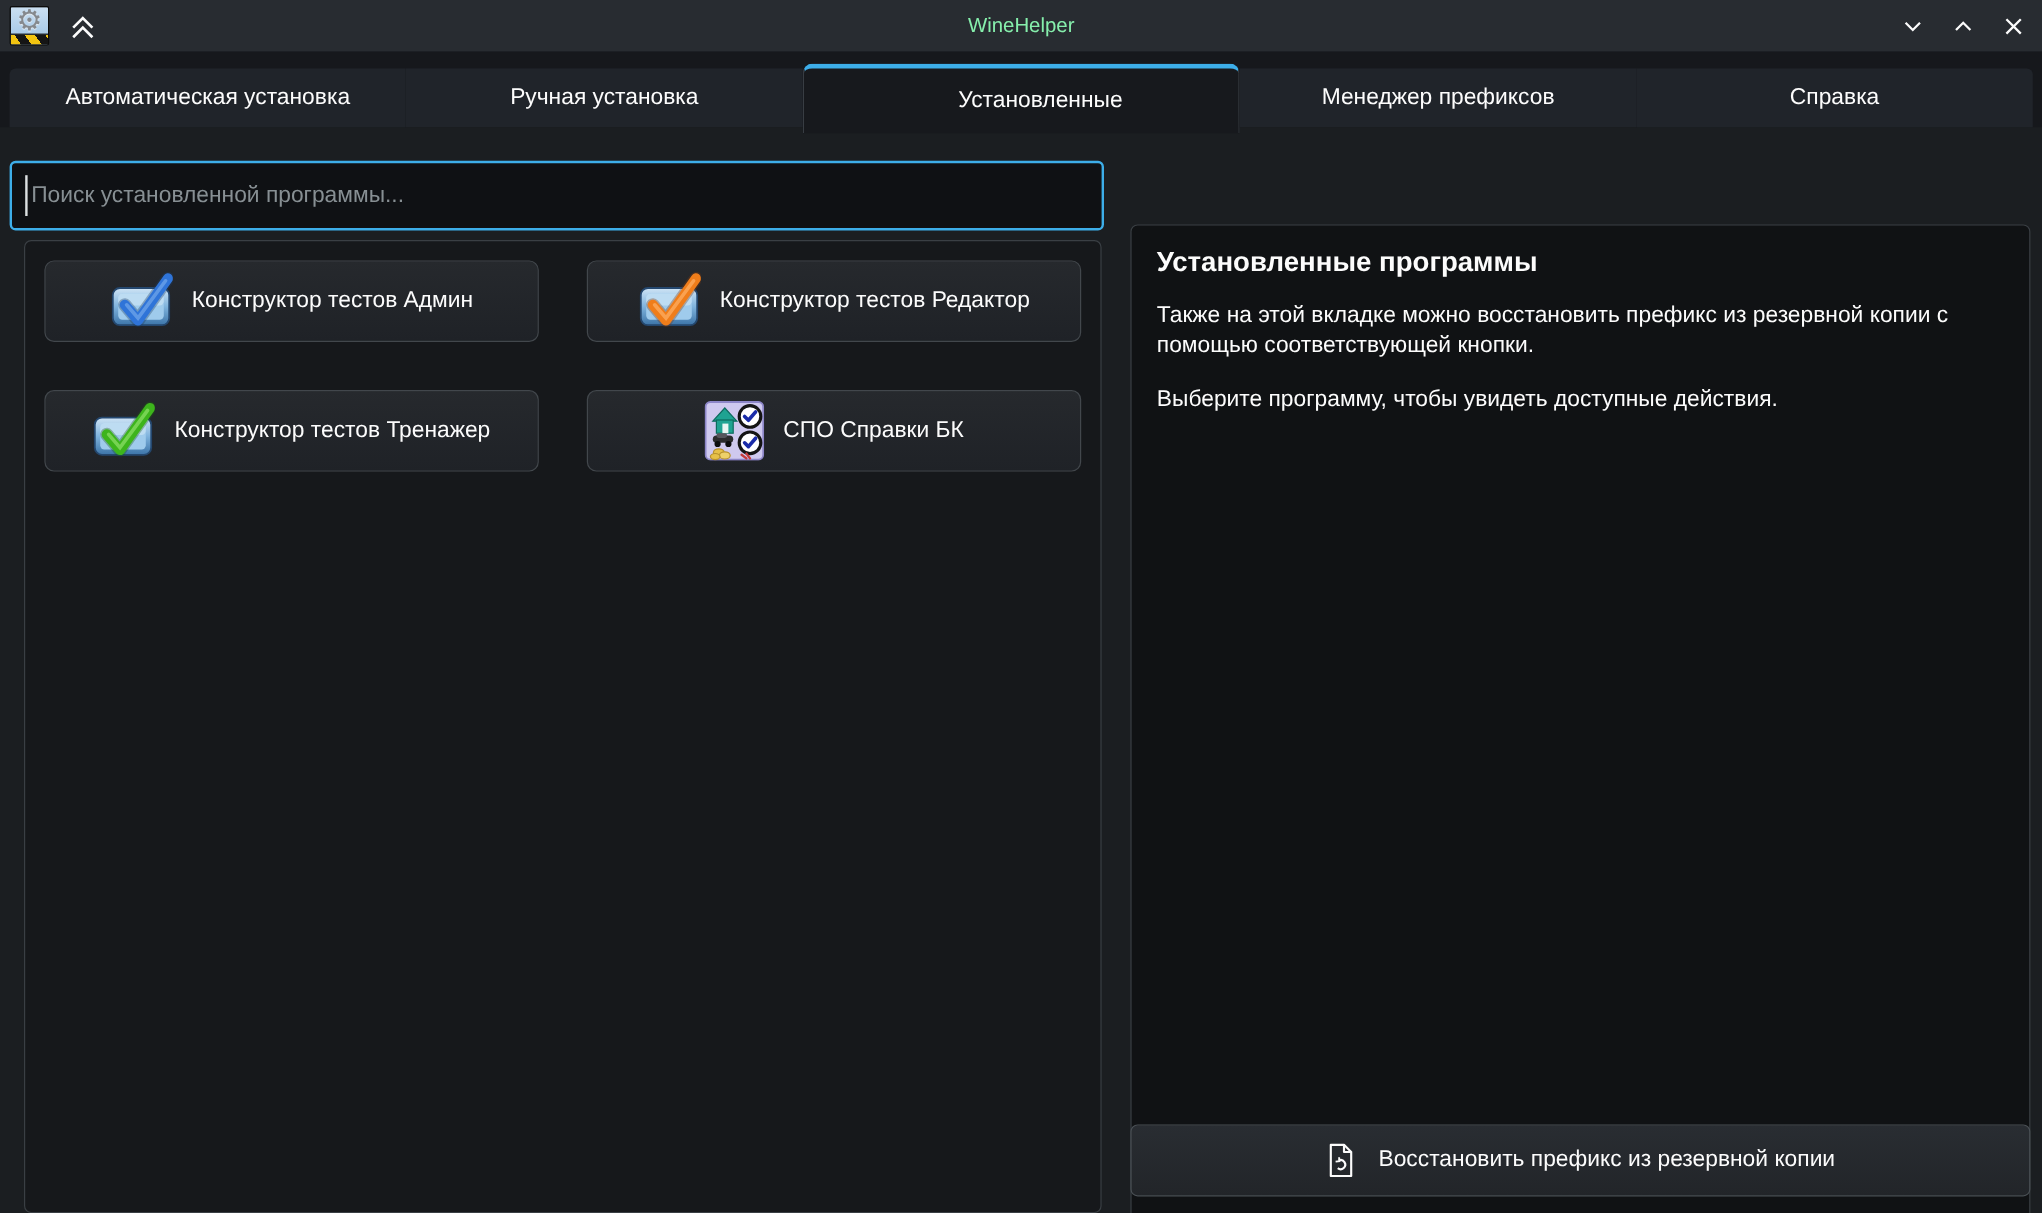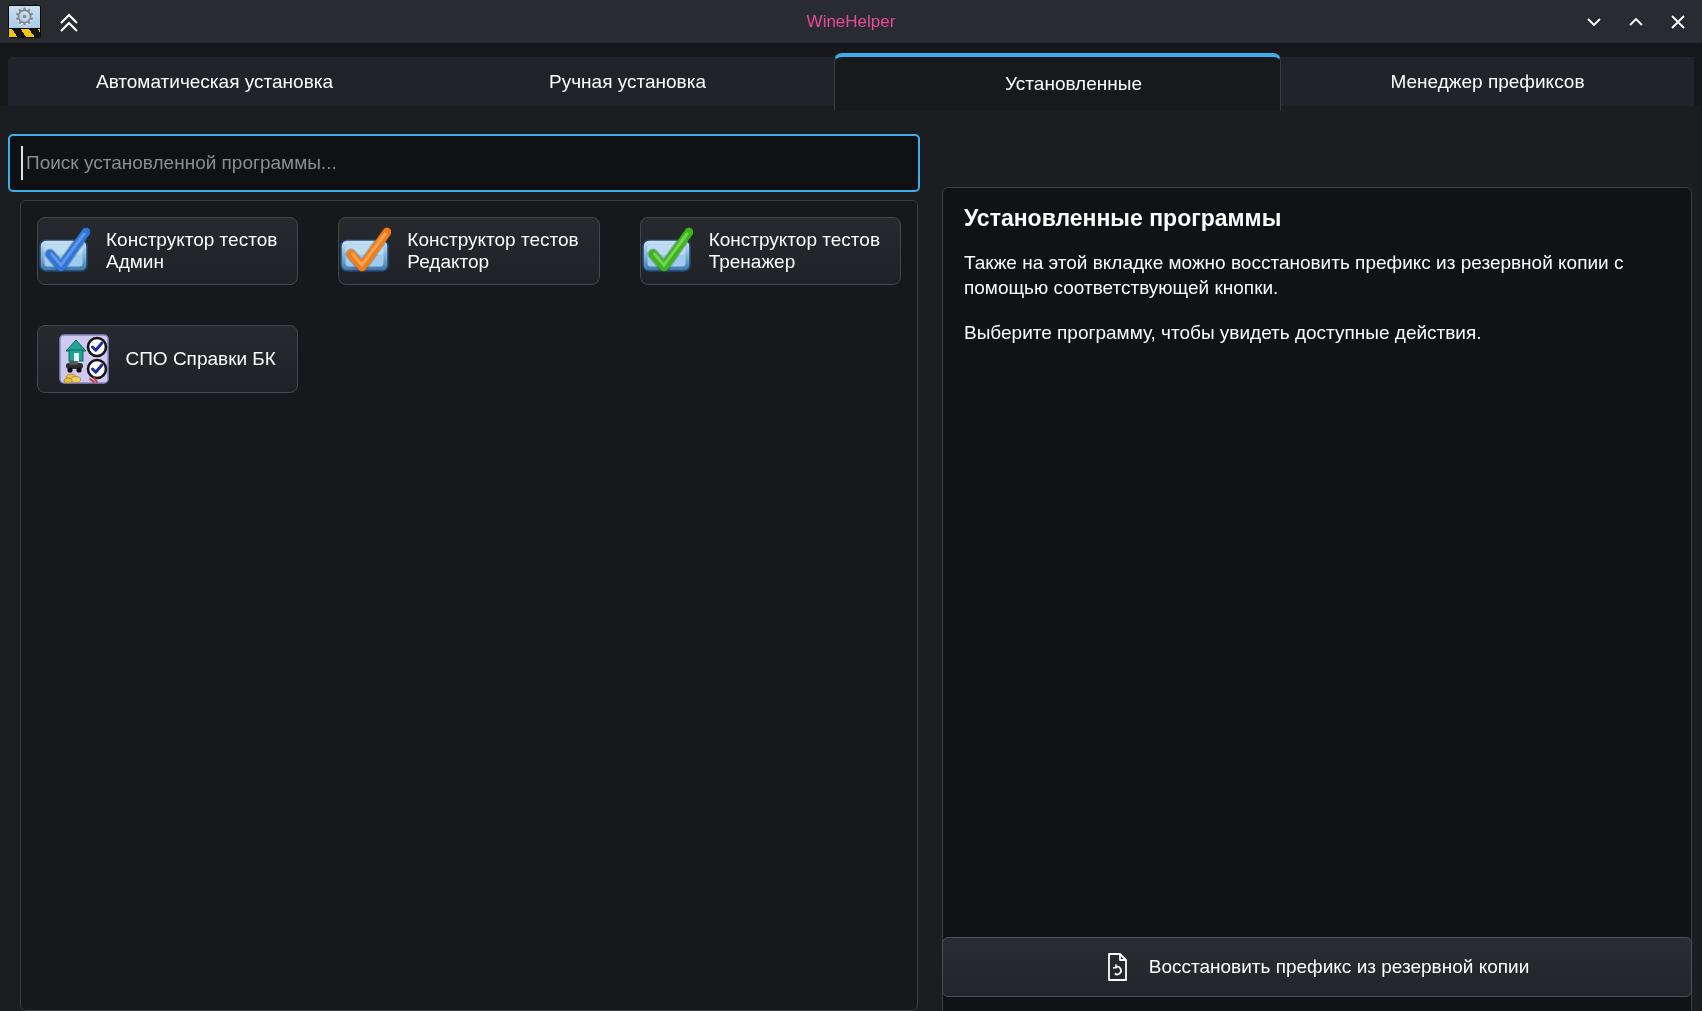--- a/index.html
+++ b/index.html
@@ -37,21 +37,21 @@
     background:repeating-linear-gradient(55deg,#f2c411 0 7px,#151515 7px 14px);
     border-top:1px solid #0b0b0b;
   }
   .shade-btn {
     position:absolute; left:56px; top:9px; width:26px; height:26px;
     display:flex; align-items:center; justify-content:center;
   }
   .win-title {
     position:absolute; left:0; right:0; top:0; height:43px;
     display:flex; align-items:center; justify-content:center;
-    font-size:17px; color:#ec4899;
+    font-size:17px; color:#86efac;
   }
   .win-controls {
     position:absolute; right:12px; top:0; height:43px;
     display:flex; align-items:center; gap:18px;
   }
   .win-btn { width:24px; height:24px; display:flex; align-items:center; justify-content:center; }
   
   .tabbar-wrap {
     position:absolute; top:43px; left:0; width:100%; height:63px;
     background:#16181c;
@@ -90,21 +90,21 @@
   .caret {
     position:absolute; left:21px; top:26px; width:2px; height:34px;
     background:#dde1e3; z-index:2;
   }
   .program-panel {
     position:absolute; left:20px; top:80px; width:898px; height:811px;
     background:#16181b; border:1px solid #3a3f44; border-radius:6px;
     padding:16px;
   }
   .program-grid {
-    display:grid; grid-template-columns:1fr 1fr 1fr; column-gap:16px; row-gap:15px;gap:40px;
+    display:grid; grid-template-columns:1fr 1fr; column-gap:16px; row-gap:15px;gap:40px;
   }
   .program-btn {
     height:68px; border-radius:8px;
     background:linear-gradient(#26292d,#1f2227);
     border:1px solid #42474c;
     display:flex; align-items:center; justify-content:center; gap:16px;
     font-size:19px; color:#fcfcfc; cursor:default;
   }
   .program-btn .picon { flex:0 0 auto; display:flex; }
   .info-panel {
@@ -167,20 +167,23 @@
         <span>Автоматическая установка</span>
       </div>
       <div class="tab">
         <span>Ручная установка</span>
       </div>
       <div class="tab active">
         <span>Установленные</span>
       </div>
       <div class="tab">
         <span>Менеджер префиксов</span>
+      </div>
+      <div class="tab last">
+        <span>Справка</span>
       </div>
     </div>
   </div>
 
   <div class="main">
 
     <input class="search-input" type="text" placeholder="Поиск установленной программы..." style="">
     <div class="caret"></div>
 
     <div class="program-panel">

